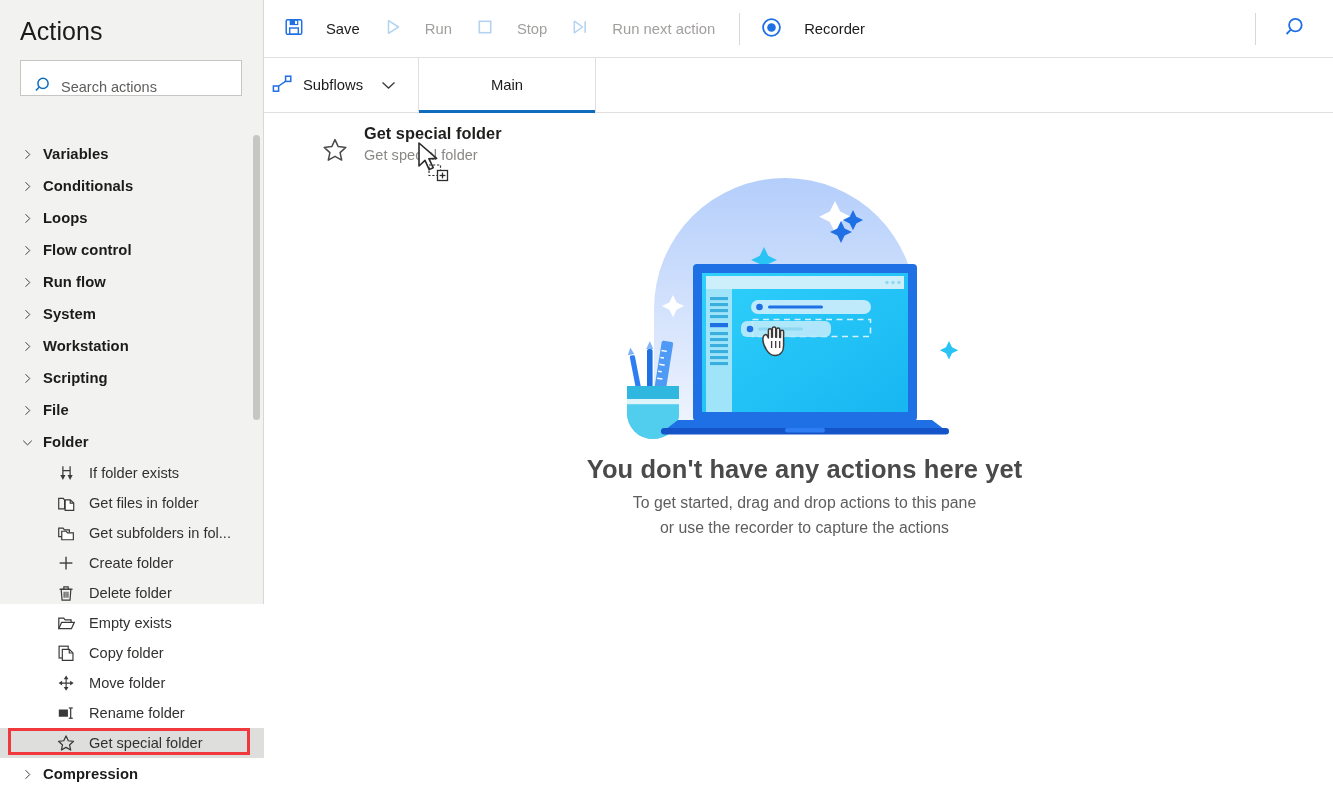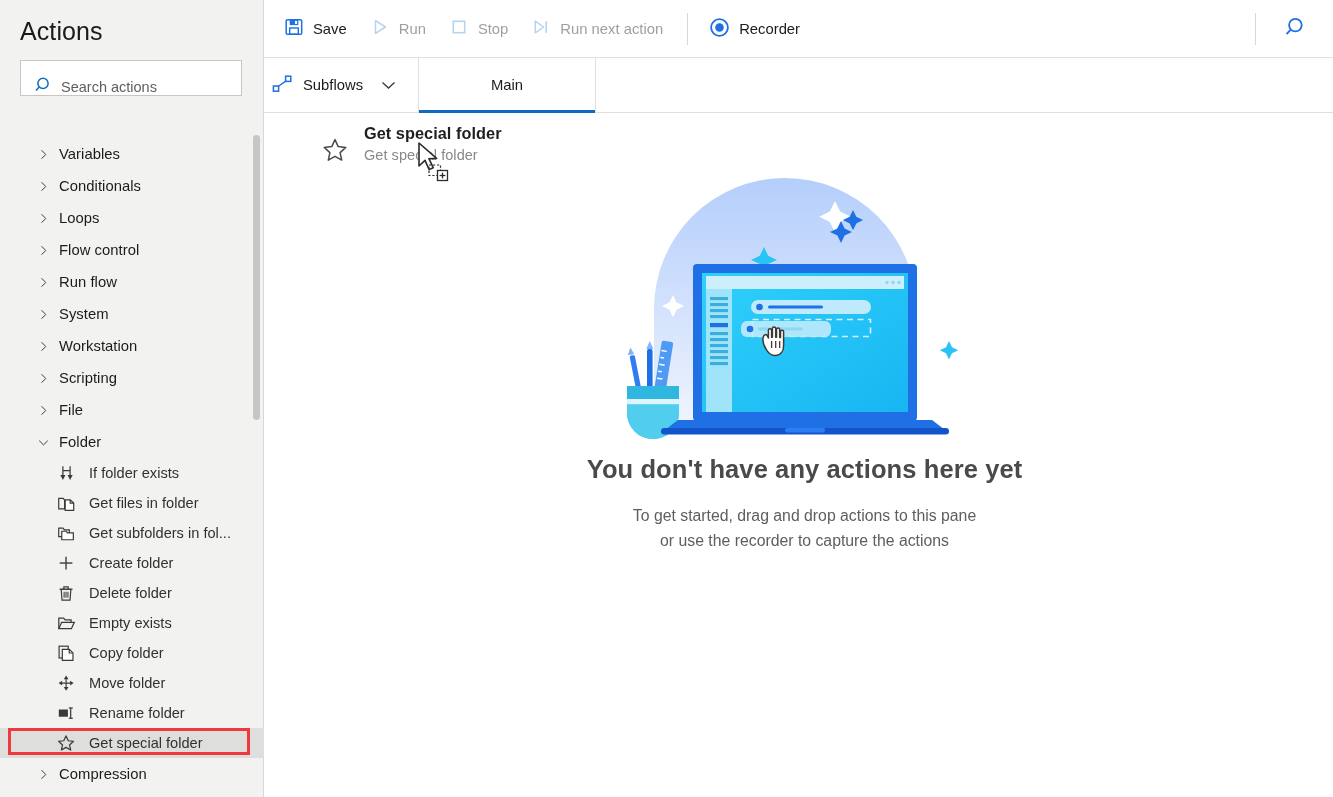--- a/index.html
+++ b/index.html
@@ -6,21 +6,21 @@
   html, body {
     width: 1333px; height: 797px;
     font-family: "Liberation Sans", sans-serif;
     background: #ffffff;
     overflow: hidden;
   }
   #app { position: relative; width: 1333px; height: 797px; display: flex; }
 
   
   #sidebar {
-    width: 264px; height: 797px;
+    width: 264px; height: 604px;
     background: #f2f2f1;
     border-right: 1px solid #d8d8d6;
     position: relative;
     flex: 0 0 264px;
   }
   .sidebar-title {
     font-size: 25px; color: #1b1b1b; font-weight: 400;
     padding: 17px 0 0 20px; letter-spacing: .1px;
   }
   .search-wrap { padding: 14px 21px 0 20px; }
@@ -41,22 +41,22 @@
 
   .tree {
     position: absolute; top: 133px; left: 0;
     width: 264px; height: 664px;
     overflow: hidden;
   }
   .tree-inner { padding-top: 5px; }
 
   .grp-row {
     height: 32px; display: flex; align-items: center;
-    padding-left: 36px; cursor: default;
-    font-size: 14.8px; color: #1b1b1b;
+    padding-left: 20px; cursor: default;
+    font-size: 14.8px; color: #1b1b1b; font-weight: bold;
   }
   .grp-row .chev {
     width: 22px; flex: 0 0 22px; display: flex;
     align-items: center; justify-content: flex-start;
   }
   .grp-label { padding-left: 1px; letter-spacing: .05px; }
 
   .act-row {
     height: 30px; display: flex; align-items: center;
     padding-left: 57px; cursor: default;
@@ -95,21 +95,21 @@
 
   #toolbar {
     height: 58px; background: #ffffff;
     border-bottom: 1px solid #e1dfdd;
     display: flex; align-items: center;
     padding-left: 10px; position: relative;
   }
   .tb-btn {
     height: 40px; display: flex; align-items: center;
     padding: 0 13px 0 10px; cursor: pointer;
-    font-size: 14.8px; color: #1b1b1b; gap: 9px;
+    font-size: 14.8px; color: #1b1b1b; gap: 22px;
     white-space: nowrap;
   }
   .tb-btn.disabled { color: #a19f9d; cursor: default; }
   .tb-sep { width: 1px; height: 32px; background: #d9d7d5; margin: 0 11px; }
   .tb-right-sep { position: absolute; right: 77px; top: 13px; width: 1px; height: 32px; background: #d9d7d5; }
   #searchbtn {
     position: absolute; right: 0; top: 0;
     width: 77px; height: 58px;
     display: flex; align-items: center; justify-content: center;
     cursor: pointer;
@@ -160,21 +160,21 @@
     position: absolute; left: 12px; right: 0; top: 56px;
     display: flex; flex-direction: column; align-items: center;
   }
   #empty .illus { width: 400px; height: 276px; }
   #empty h2 {
     font-size: 25.5px; font-weight: bold; color: #4a4a4a;
     margin-top: 10px; letter-spacing: .1px;
   }
   #empty p {
     font-size: 15.8px; color: #5e5e5e; text-align: center;
-    line-height: 25px; margin-top: 19px;
+    line-height: 25px; margin-top: 6px;
   }
 </style>
 </head>
 <body>
 
 <div id="app">
 
   <div id="sidebar">
 
     <div class="sidebar-title">Actions</div>

